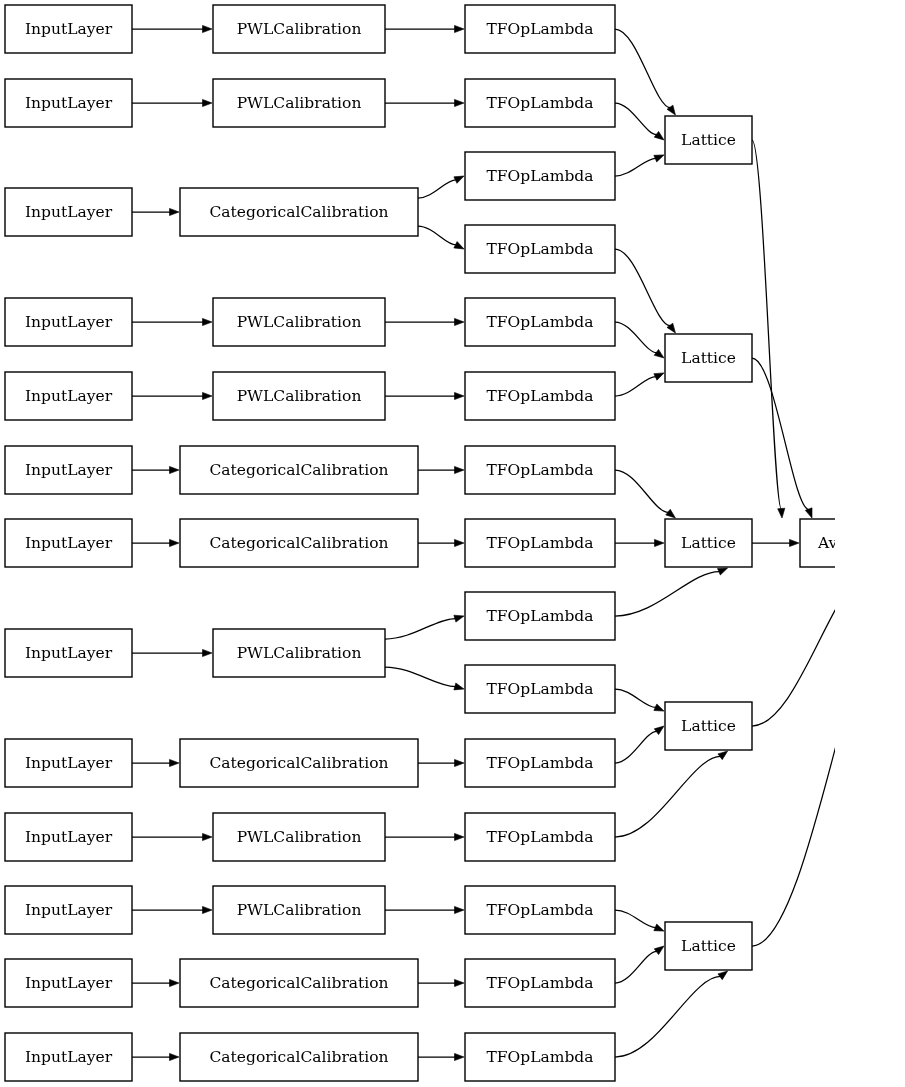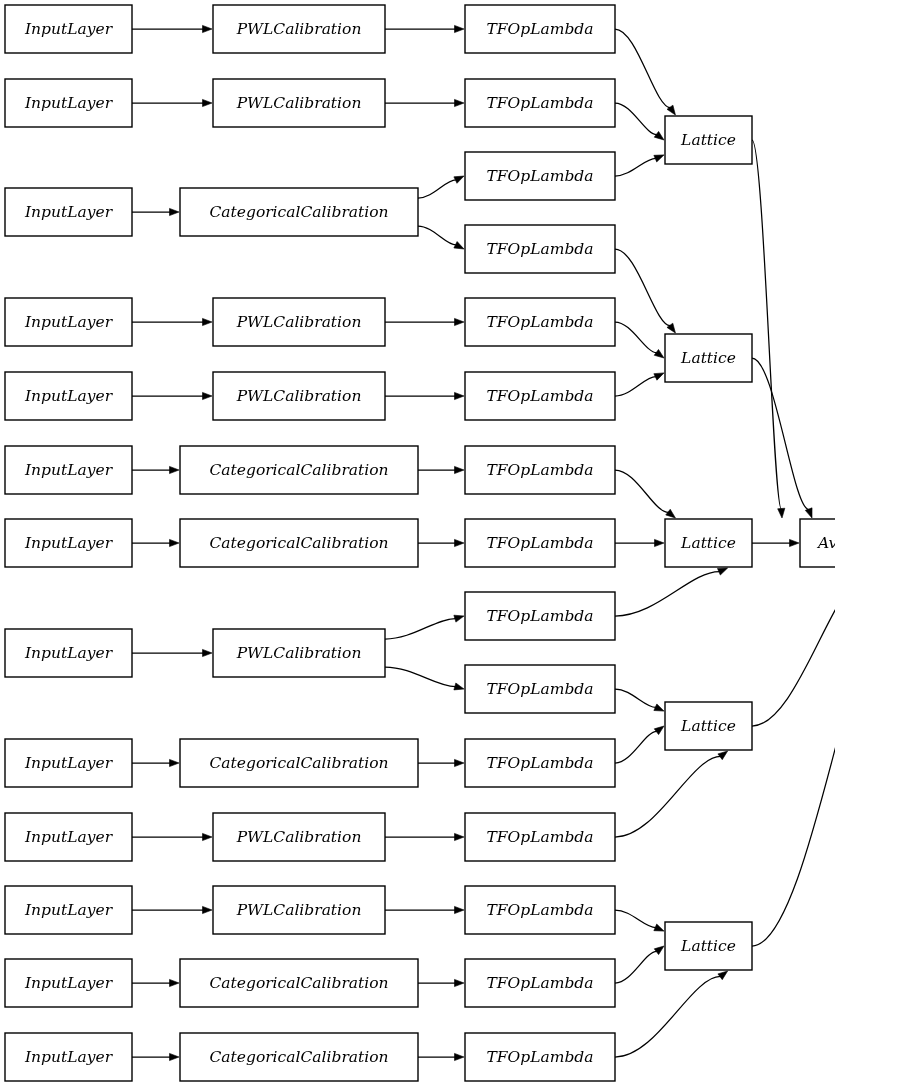--- a/index.html
+++ b/index.html
@@ -6,21 +6,20 @@
     margin: 0;
     padding: 0;
     background: #ffffff;
   }
   #canvas-wrap {
     position: relative;
     width: 835px;
     height: 1087px;
     background: #0f172a;
     overflow: hidden;
-    font-style: italic;
   }
   svg#graph {
     display: block;
     width: 905px;
     height: 1087px;
     background: #ffffff;
   }
   .node-rect {
     fill: #ffffff;
     stroke: #000000;

